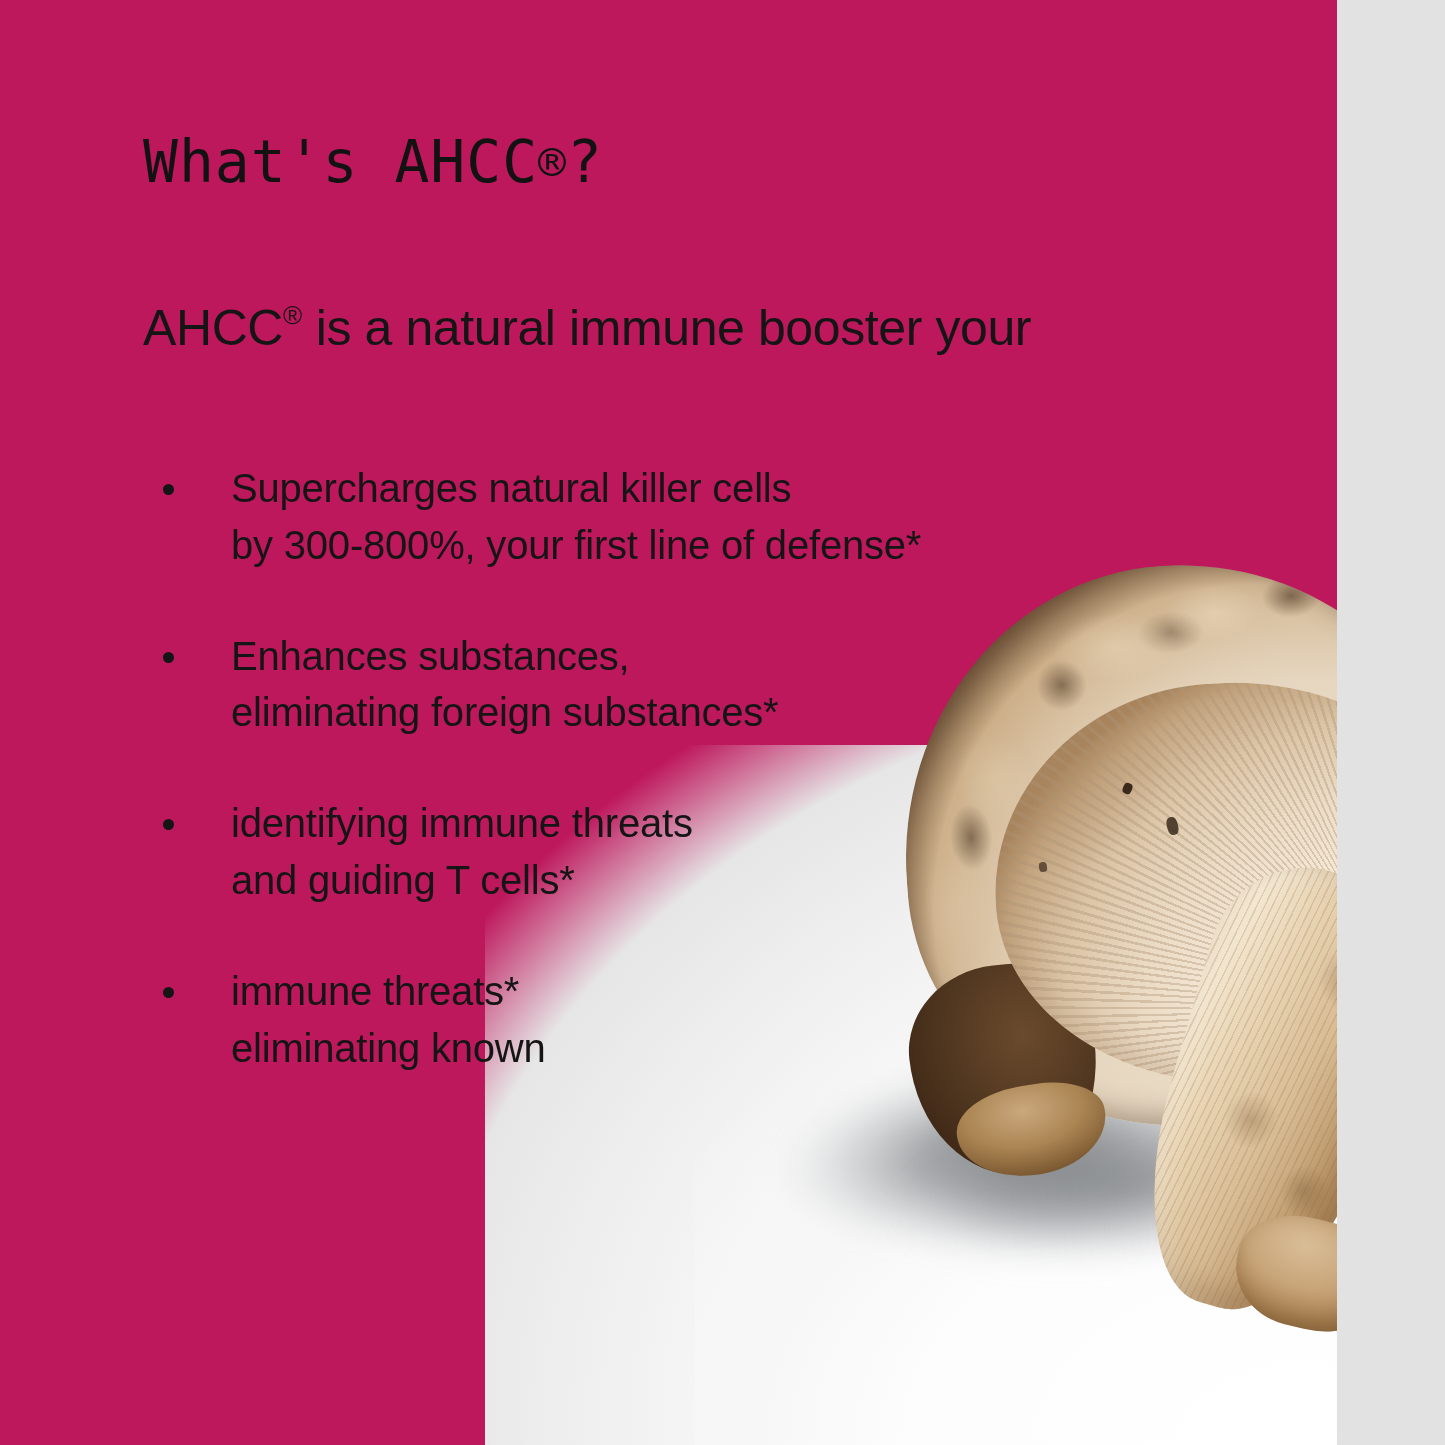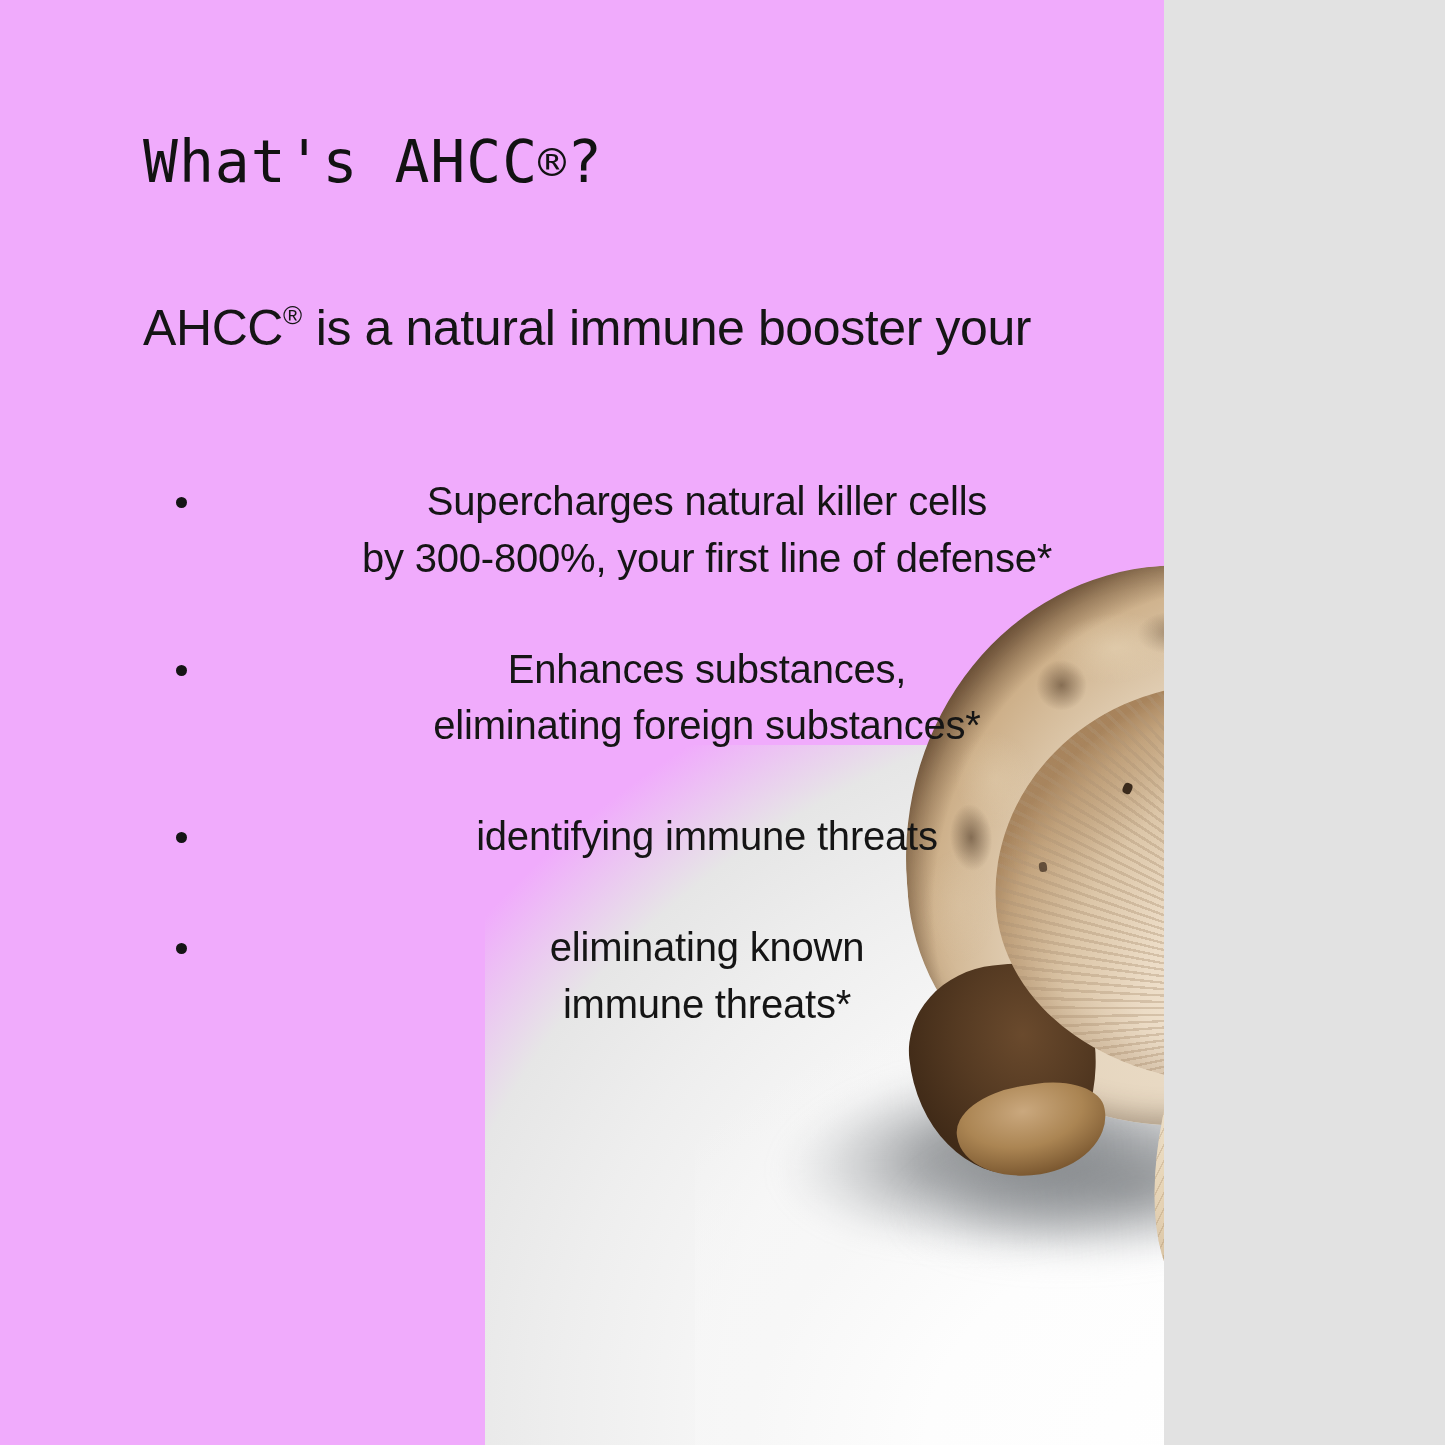--- a/index.html
+++ b/index.html
@@ -10,23 +10,23 @@
   body {
     width: 1445px;
     height: 1445px;
     background: #e2e2e2;
     font-family: "Liberation Sans", "DejaVu Sans", sans-serif;
     overflow: hidden;
   }
 
   #card {
     position: relative;
-    width: 1164px;
+    width: 1337px;
     height: 1445px;
-    background: #f0abfc;
+    background: #be185d;
     overflow: hidden;
   }
 
   
   .photo-layer {
     position: absolute;
     left: 0; top: 0;
     width: 1445px;
     height: 1445px;
     overflow: hidden;
@@ -350,40 +350,41 @@
       <div class="cap-foot-lip"></div>
     </div>
   </div>
 
   <div class="text-col">
 
     <h1 class="title"><span>What's AHCC</span><span class="reg">®</span><span>?</span></h1>
 
     <p class="subtitle"><span>AHCC</span><sup>®</sup><span> is a natural immune booster your</span><br></p>
 
-    <ul class="bullets" style="list-style:none;margin:13px;padding:0;text-align:center;">
+    <ul class="bullets" style="list-style:none;margin:0;padding:0;">
 
       <li class="bullet">
         <span class="dot"></span>
         <span class="line">Supercharges natural killer cells</span>
         <span class="line">by 300-800%, your first line of defense*</span>
       </li>
 
       <li class="bullet">
         <span class="dot"></span>
         <span class="line">Enhances substances,</span>
         <span class="line">eliminating foreign substances*</span>
       </li>
 
       <li class="bullet">
         <span class="dot"></span>
         <span class="line">identifying immune threats</span>
+        <span class="line">and guiding T cells*</span>
       </li>
 
       <li class="bullet">
         <span class="dot"></span>
+        <span class="line">immune threats*</span>
         <span class="line">eliminating known</span>
-        <span class="line">immune threats*</span>
       </li>
 
     </ul>
   </div>
 </div>
 
 </body></html>

